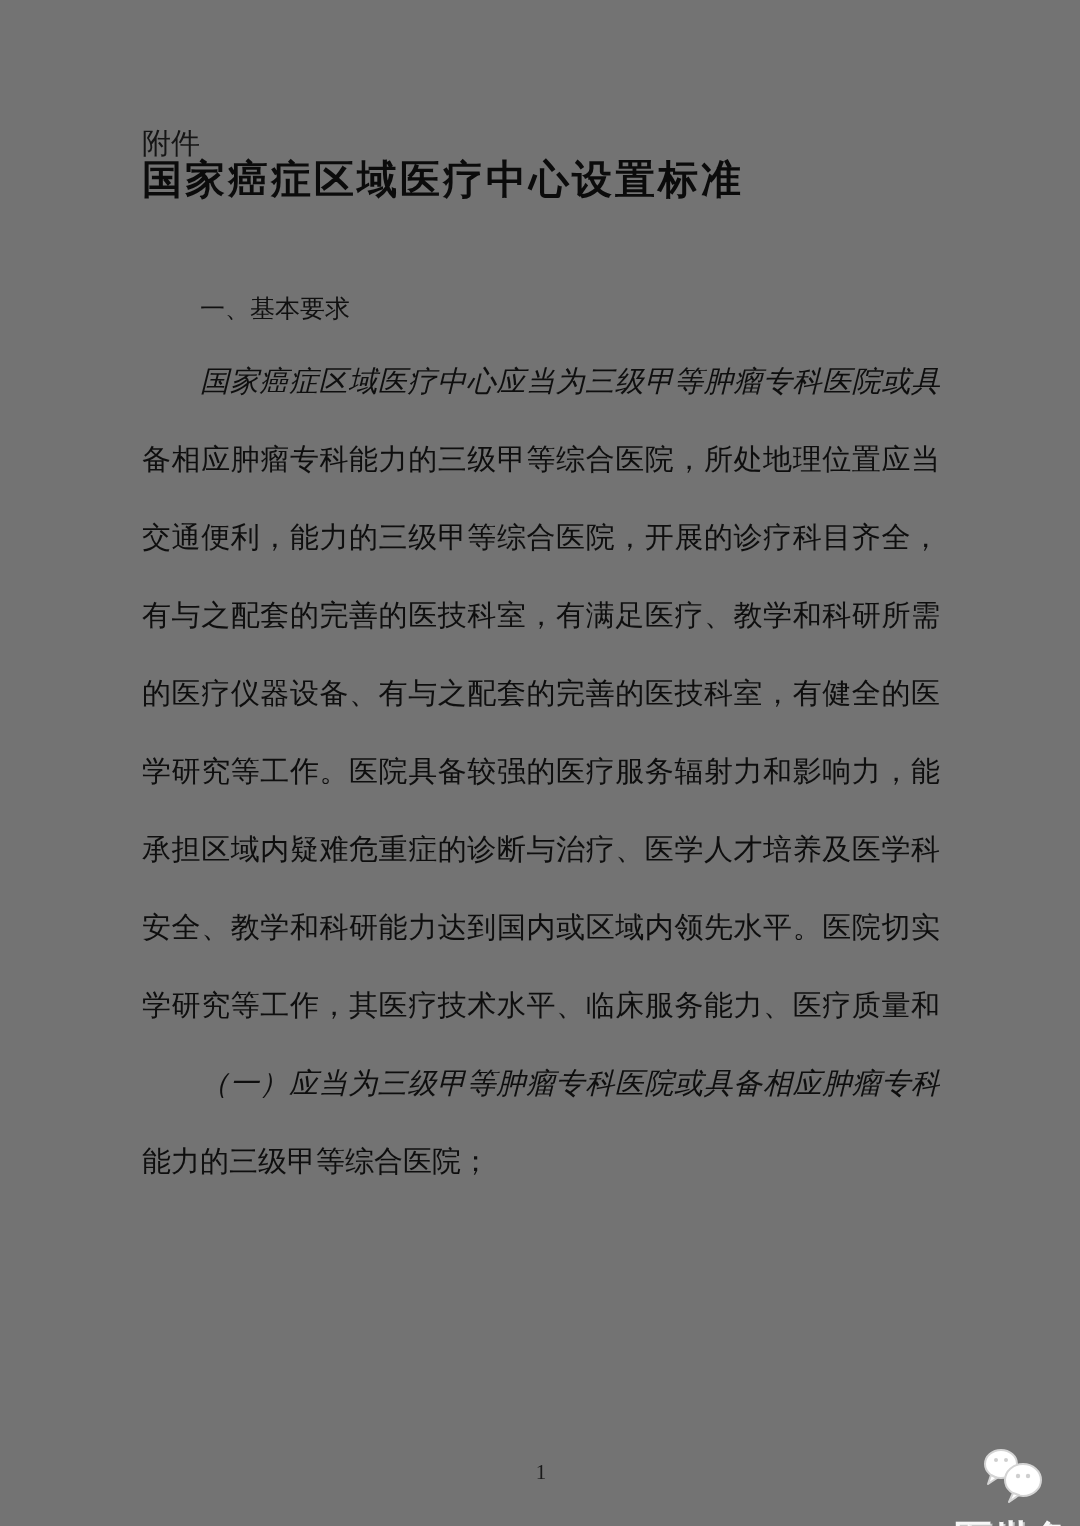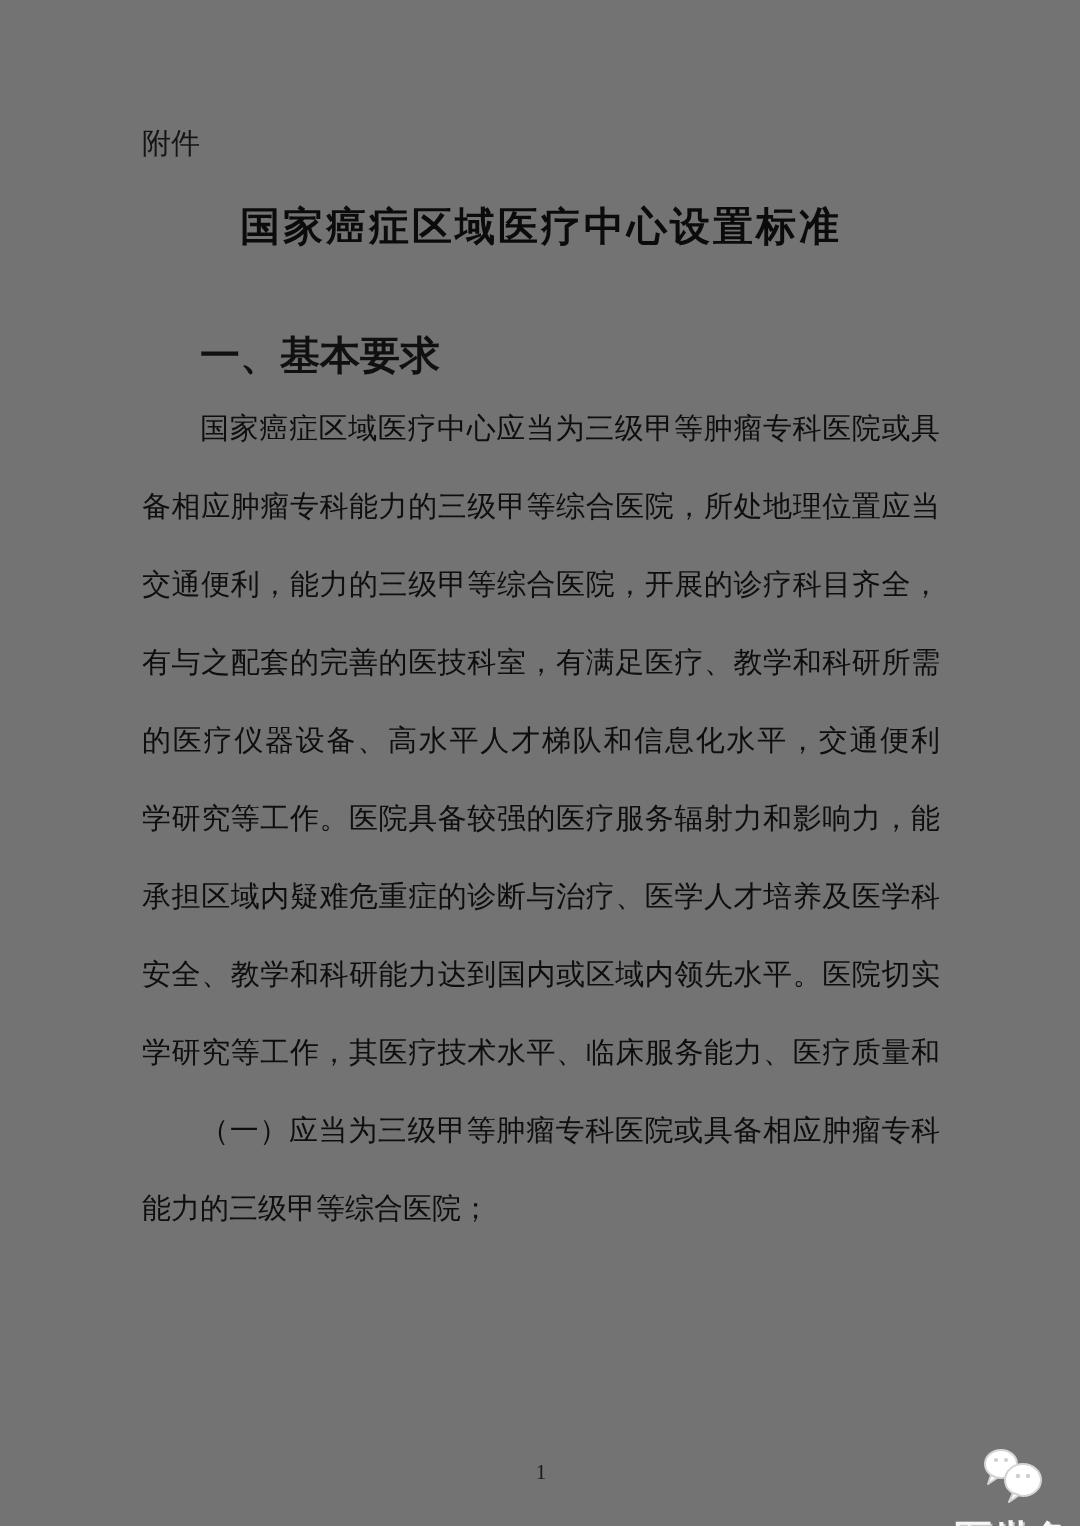--- a/index.html
+++ b/index.html
@@ -18,51 +18,50 @@
     padding-left: 142px;
     padding-right: 140px; 
   }
   .attachment-label {
     padding-top: 129px;
     font-size: 29px;
     line-height: 29px;
     color: #151515;
   }
   .doc-title {
-    margin-top: 47px;
     font-family: "Liberation Serif", serif;
     font-weight: bold;
     font-size: 40px;
     line-height: 44px;
     letter-spacing: 3px;
-    text-align: center;
+    text-align: left;
     color: #0b0b0b;
   }
   .section-heading {
     margin-top: 91px;
     padding-left: 58px;
-    font-size: 40px;
+    font-size: 25px;
     line-height: 31px;
-    font-weight: bold;
+    font-weight: normal;
     color: #101010;
   }
   .body-lines {
     margin-top: 18px;
   }
   .line {
     height: 78px;
     line-height: 78px;
     font-size: 29px;
     color: #0e0e0e;
     text-align: justify;
     text-align-last: justify;
     text-justify: inter-character;
     overflow: hidden;
   }
-  .line.first { text-indent: 58px; }
+  .line.first { text-indent: 58px; font-style: italic; }
   .line.last { text-align-last: left; }
   .page-number {
     position: absolute;
     left: 142px;
     width: 798px;
     top: 1460px;
     text-align: center;
     font-family: "Liberation Serif", serif;
     font-size: 21px;
     color: #1a1a1a;
@@ -96,21 +95,21 @@
 
     <h1 class="doc-title">国家癌症区域医疗中心设置标准</h1>
 
     <div class="section-heading">一、基本要求</div>
 
     <div class="body-lines">
       <div class="line first">国家癌症区域医疗中心应当为三级甲等肿瘤专科医院或具</div>
       <div class="line">备相应肿瘤专科能力的三级甲等综合医院，所处地理位置应当</div>
       <div class="line">交通便利，能力的三级甲等综合医院，开展的诊疗科目齐全，</div>
       <div class="line">有与之配套的完善的医技科室，有满足医疗、教学和科研所需</div>
-      <div class="line">的医疗仪器设备、高水平人才梯队和信息化水平，交通便利</div>
+      <div class="line">的医疗仪器设备、有与之配套的完善的医技科室，有健全的医</div>
       <div class="line">学研究等工作。医院具备较强的医疗服务辐射力和影响力，能够</div>
       <div class="line">承担区域内疑难危重症的诊断与治疗、医学人才培养及医学科</div>
       <div class="line">安全、教学和科研能力达到国内或区域内领先水平。医院切实</div>
       <div class="line">学研究等工作，其医疗技术水平、临床服务能力、医疗质量和</div>
     </div>
 
     <div class="body-lines" style="margin-top:0">
       <div class="line first">（一）应当为三级甲等肿瘤专科医院或具备相应肿瘤专科</div>
       <div class="line last">能力的三级甲等综合医院；</div>
     </div>

